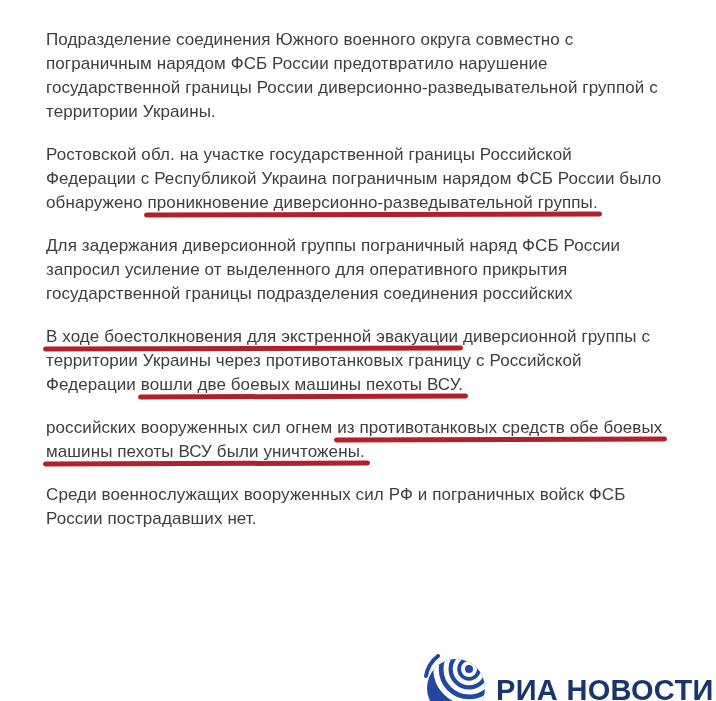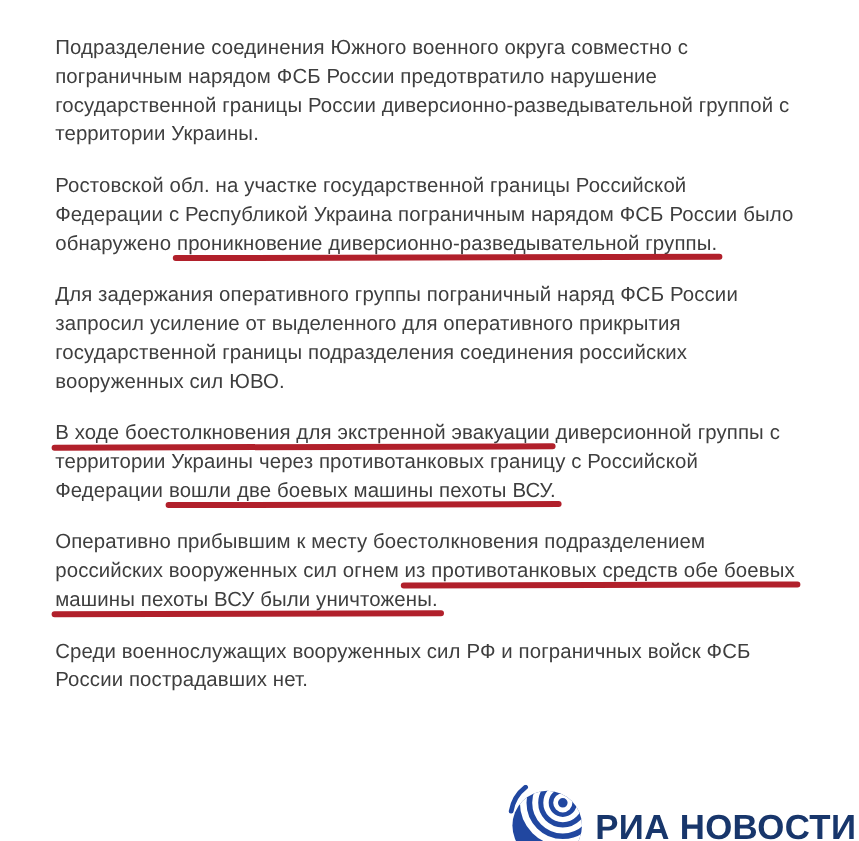--- a/index.html
+++ b/index.html
@@ -81,32 +81,30 @@
         <div class="line"><span>пограничным нарядом ФСБ России предотвратило нарушение</span></div>
         <div class="line"><span>государственной границы России диверсионно-разведывательной группой с</span></div>
         <div class="line"><span>территории Украины.</span></div>
       </div>
       <div class="paragraph">
         <div class="line"><span>Ростовской обл. на участке государственной границы Российской</span></div>
         <div class="line"><span>Федерации с Республикой Украина пограничным нарядом ФСБ России было</span></div>
         <div class="line"><span>обнаружено </span><span class="u">проникновение диверсионно-разведывательной группы.</span></div>
       </div>
       <div class="paragraph">
-        <div class="line"><span>Для задержания оперативного группы пограничный наряд ФСБ России</span></div>
+        <div class="line"><span>Для задержания диверсионной группы пограничный наряд ФСБ России</span></div>
         <div class="line"><span>запросил усиление от выделенного для оперативного прикрытия</span></div>
         <div class="line"><span>государственной границы подразделения соединения российских</span></div>
-        <div class="line"><span>вооруженных сил ЮВО.</span></div>
       </div>
       <div class="paragraph">
         <div class="line"><span class="u">В ходе боестолкновения для экстренной эвакуации</span><span> диверсионной группы с</span></div>
         <div class="line"><span>территории Украины через противотанковых границу с Российской</span></div>
         <div class="line"><span>Федерации </span><span class="u">вошли две боевых машины пехоты ВСУ.</span></div>
       </div>
       <div class="paragraph">
-        <div class="line"><span>Оперативно прибывшим к месту боестолкновения подразделением</span></div>
         <div class="line"><span>российских вооруженных сил огнем </span><span class="u">из противотанковых средств обе боевых</span></div>
         <div class="line"><span class="u">машины пехоты ВСУ были уничтожены.</span></div>
       </div>
       <div class="paragraph">
         <div class="line"><span>Среди военнослужащих вооруженных сил РФ и пограничных войск ФСБ</span></div>
         <div class="line"><span>России пострадавших нет.</span></div>
       </div>
     </div>
 
   <div class="logo">

